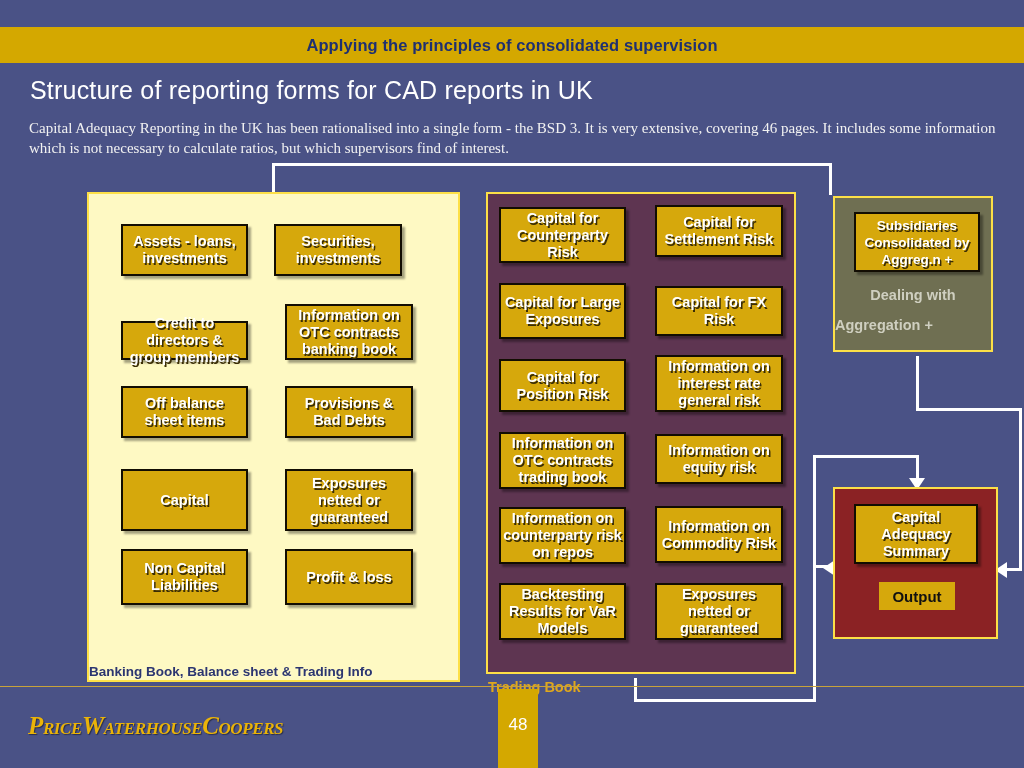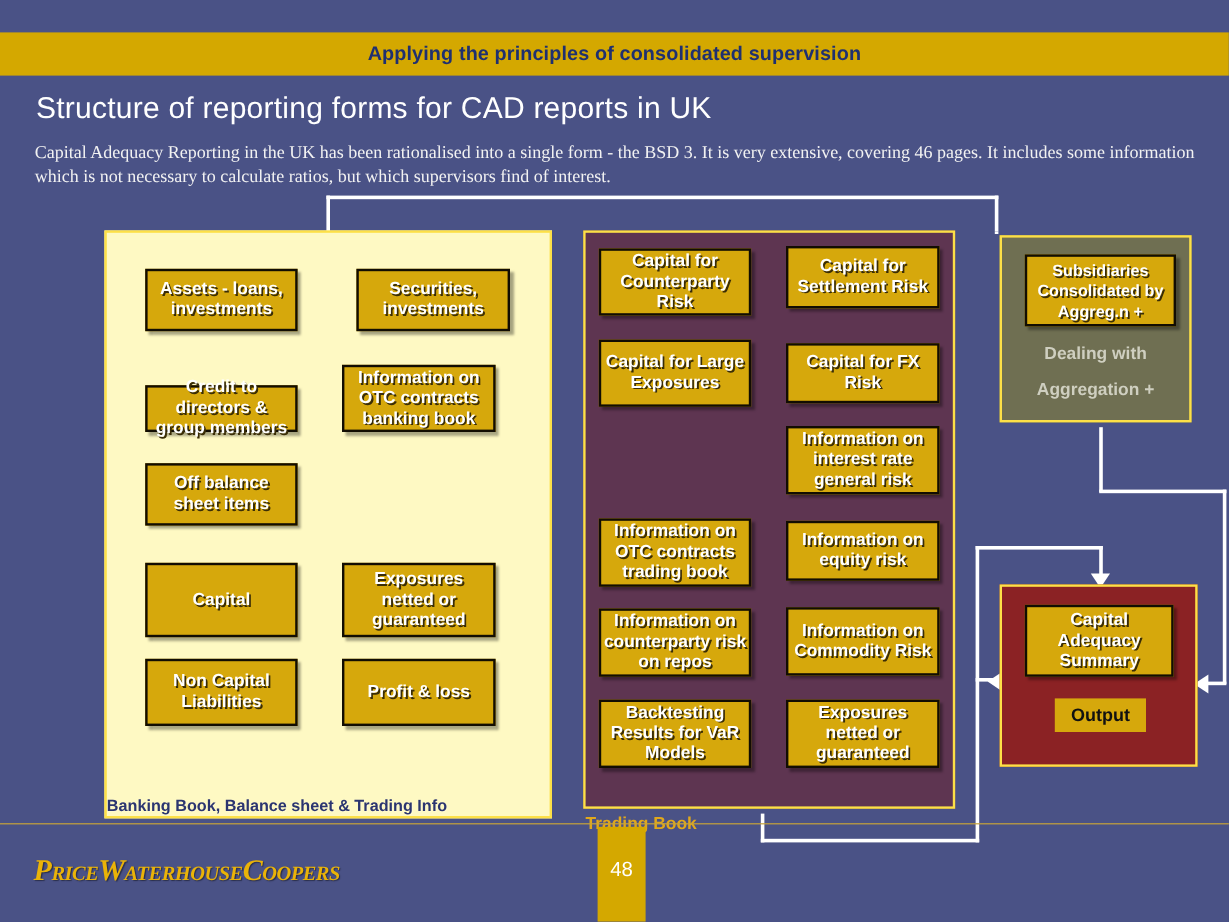--- a/index.html
+++ b/index.html
@@ -97,34 +97,37 @@
 <div class="line" style="left:634px;top:678px;width:3px;height:24px;"></div>
 <div class="line" style="left:634px;top:699px;width:182px;height:3px;"></div>
 
 <div class="line" style="left:829px;top:193px;width:3px;height:2px;"></div>
 
 <div class="panel" style="left:87px;top:192px;width:373px;height:490px;background:#fef9c3;">
 
   <div class="gbox" style="left:32px;top:30px;width:127px;height:52px;">
       <span>Assets - loans, investments</span>
     </div>
-  <div class="gbox" style="left:208px;top:30px;width:128px;height:52px;">
+  <div class="gbox" style="left:185px;top:30px;width:128px;height:52px;">
       <span>Securities, investments</span>
     </div>
 
   <div class="gbox" style="left:32px;top:127px;width:127px;height:39px;">
       <span>Credit to directors &amp; group members</span>
     </div>
   <div class="gbox" style="left:196px;top:110px;width:128px;height:56px;">
       <span>Information on OTC contracts banking book</span>
     </div>
 
   <div class="gbox" style="left:32px;top:192px;width:127px;height:52px;">
       <span>Off balance sheet items</span>
     </div>
+  <div class="gbox" style="left:196px;top:192px;width:128px;height:52px;">
+      <span>Provisions &amp; Bad Debts</span>
+    </div>
 
   <div class="gbox" style="left:32px;top:275px;width:127px;height:62px;">
       <span>Capital</span>
     </div>
   <div class="gbox" style="left:196px;top:275px;width:128px;height:62px;">
       <span>Exposures netted or guaranteed</span>
     </div>
 
   <div class="gbox" style="left:32px;top:355px;width:127px;height:56px;">
       <span>Non Capital Liabilities</span>
@@ -145,20 +148,23 @@
       <span>Capital for Settlement Risk</span>
     </div>
 
   <div class="gbox" style="left:11px;top:89px;width:127px;height:56px;">
       <span>Capital for Large Exposures</span>
     </div>
   <div class="gbox" style="left:167px;top:92px;width:128px;height:50px;">
       <span>Capital for FX Risk</span>
     </div>
 
+  <div class="gbox" style="left:11px;top:165px;width:127px;height:53px;">
+      <span>Capital for Position  Risk</span>
+    </div>
   <div class="gbox" style="left:167px;top:161px;width:128px;height:57px;">
       <span>Information on interest rate general risk</span>
     </div>
 
   <div class="gbox" style="left:11px;top:238px;width:127px;height:57px;">
       <span>Information on OTC contracts trading book</span>
     </div>
   <div class="gbox" style="left:167px;top:240px;width:128px;height:50px;">
       <span>Information on equity risk</span>
     </div>
@@ -178,21 +184,21 @@
     </div>
 
   <div class="panel-caption" style="top:452px;color:#e0a81c;font-size:14.5px;">Trading Book</div>
 </div>
 
 <div class="panel" style="left:833px;top:196px;width:160px;height:156px;background:#6f6f52;">
   <div class="gbox" style="left:19px;top:14px;width:126px;height:60px;font-size:13.5px;">
     <span>Subsidiaries Consolidated by Aggreg.n +</span>
   </div>
   <div style="position:absolute;left:0;right:0;top:89px;text-align:center;color:#cfcfc0;font-size:14.5px;font-weight:bold;">Dealing with</div>
-  <div style="position:absolute;left:0;right:0;top:119px;text-align:center;color:#cfcfc0;font-size:14.5px;font-weight:bold;">Aggregation +</div>
+  <div style="position:absolute;left:0;right:0;top:119px;text-align:left;color:#cfcfc0;font-size:14.5px;font-weight:bold;">Aggregation +</div>
 </div>
 
 <div class="panel" style="left:833px;top:487px;width:165px;height:152px;background:#8b2224;">
   <div class="gbox" style="left:19px;top:15px;width:124px;height:60px;">
     <span>Capital Adequacy Summary</span>
   </div>
   <div style="position:absolute;left:44px;top:93px;width:76px;height:28px;background:#d6a80c;
               display:flex;align-items:center;justify-content:center;color:#111;font-weight:bold;font-size:15px;">
     <span>Output</span>
   </div>

